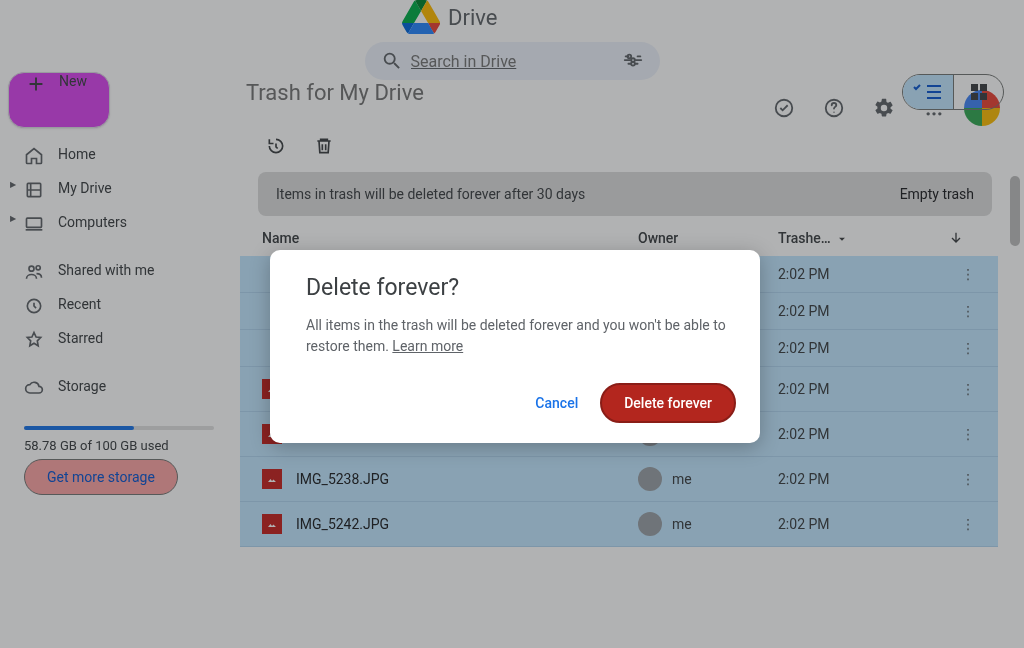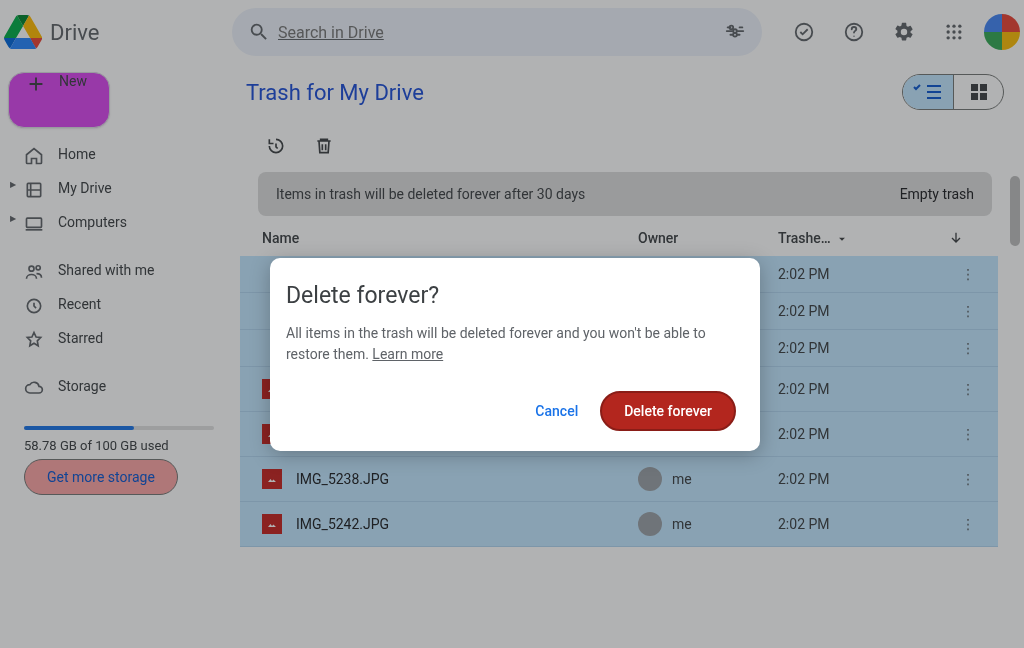--- a/index.html
+++ b/index.html
@@ -1,20 +1,20 @@
 <!DOCTYPE html>
 <html><head>
 <meta charset="utf-8">
 <style>
 * { box-sizing: border-box; margin: 0; padding: 0; font-family: "Google Sans", Roboto, Arial, sans-serif; }
 body { background: #fff; width: 1024px; height: 648px; overflow: hidden; position: relative; }
 .scrim { position: absolute; inset: 0; background: rgba(32,33,36,0.35); z-index: 50; }
 
 
-.header { display: flex; align-items: center; height: 64px; padding: 0 4px; gap: 8px; }
+.header { display: flex; align-items: center; height: 64px; padding: 0 24px; gap: 8px; flex-direction: column; }
 .logo-wrap { display: flex; align-items: center; gap: 8px; width: 220px; }
 .logo-text { font-size: 22px; color: #5f6368; }
 .search-bar { flex: 1; max-width: 530px; height: 48px; background: #edf2fa; border-radius: 24px; display: flex; align-items: center; padding: 0 8px; }
 .search-bar .icon { color: #5f6368; padding: 8px; }
 .search-bar input { border: none; background: transparent; font-size: 16px; color: #5f6368; flex: 1; outline: none; text-decoration: underline; }
 .header-right { display: flex; align-items: center; gap: 10px; margin-left: auto; }
 .icon-btn { width: 40px; height: 40px; border-radius: 50%; display: flex; align-items: center; justify-content: center; color: #5f6368; }
 .avatar { width: 36px; height: 36px; border-radius: 50%; background: conic-gradient(#ea4335 0 25%, #fbbc05 25% 50%, #34a853 50% 75%, #4285f4 75% 100%); padding: 2px; }
 .avatar-inner { width: 100%; height: 100%; border-radius: 50%; background: #ddd; }
 
@@ -28,21 +28,21 @@
 .nav-item.active { background: #c2e7ff; font-weight: 500; }
 .nav-item svg, .nav-item .ico { color:#5f6368; }
 .nav-sep { height: 14px; }
 .storage-sec { padding: 8px 16px; font-size:13px; color:#3c4043; }
 .storage-bar { height: 4px; background:#e0e0e0; border-radius:2px; margin: 6px 0 8px; position:relative; }
 .storage-fill { position:absolute; left:0; top:0; bottom:0; background:#1a73e8; border-radius:2px; }
 .more-storage { margin-top: 6px; height: 36px; border:1px solid #747775; border-radius: 18px; background:#fca5a5; color:#0b57d0; font-size:14px; padding: 0 22px; }
 
 .main { flex: 1; padding: 2px 6px 0 0; display:flex; flex-direction: column; min-width:0; }
 .title-row { display:flex; align-items:center; justify-content:space-between; padding: 8px 14px 12px 6px; }
-.page-title { font-size: 22px; color:#1d4ed8; }
+.page-title { font-size: 22px; color:#737373; }
 .view-toggle { border:1px solid #747775; border-radius: 20px; height: 36px; display:flex; overflow:hidden; }
 .view-toggle .seg { width:50px; display:flex; align-items:center; justify-content:center; }
 .view-toggle .seg.active { background:#c2e7ff; }
 .view-toggle .seg + .seg { border-left:1px solid #747775; }
 
 .toolbar { display:flex; gap:8px; padding: 4px 14px 6px 16px; }
 .toolbar .icon-btn { width:40px; height:40px; }
 
 .notice { margin: 0 26px 0 18px; background:#dcdcdc; border-radius:8px; padding: 14px 18px; display:flex; justify-content:space-between; font-size:14px; color:#3c4043; }
 .notice .empty { color:#202124; font-weight:400; }
@@ -60,21 +60,21 @@
 .row .owner { width:140px; display:flex; align-items:center; gap:10px; color:#3c4043; }
 .owner-av { width:24px; height:24px; border-radius:50%; background:#9aa0a6; }
 .row .date { width:170px; color:#3c4043; }
 .row .more { width:40px; color:#5f6368; text-align:center; }
 .red-img { width:20px; height:20px; background:#c5221f; display:inline-flex; align-items:center; justify-content:center; }
 .red-img svg { color:#fff; }
 
 .scrollbar { position:absolute; right:4px; top:176px; width:10px; height:70px; background:#bdbdbd; border-radius:6px; }
 
 
-.dialog { position:absolute; z-index:60; left:270px; top:258px; width:490px; background:#fff; border-radius:10px; padding: 24px 24px 20px 16px; box-shadow:0 4px 20px rgba(0,0,0,0.25); }
+.dialog { position:absolute; z-index:60; left:270px; top:250px; width:490px; background:#fff; border-radius:10px; padding: 24px 24px 20px 36px; box-shadow:0 4px 20px rgba(0,0,0,0.25); }
 .dialog-title { font-size:23px; color:#3c4043; font-weight:400; margin-bottom:14px; }
 .dialog-body { font-size:14px; color:#5f6368; line-height:1.5; }
 .dialog-body a { color:#5f6368; text-decoration:underline; }
 .dialog-actions { display:flex; justify-content:flex-end; gap:10px; margin-top:26px; align-items:center; }
 .btn-text { background:none; border:none; color:#1a73e8; font-size:14px; font-weight:500; padding:8px 12px; }
 .btn-danger { background:#b3261e; color:#fff; border:2px solid #8a1d17; border-radius:22px; padding:10px 22px; font-size:14px; font-weight:500; }
 
 svg { display:block; }
 </style>
 </head>

